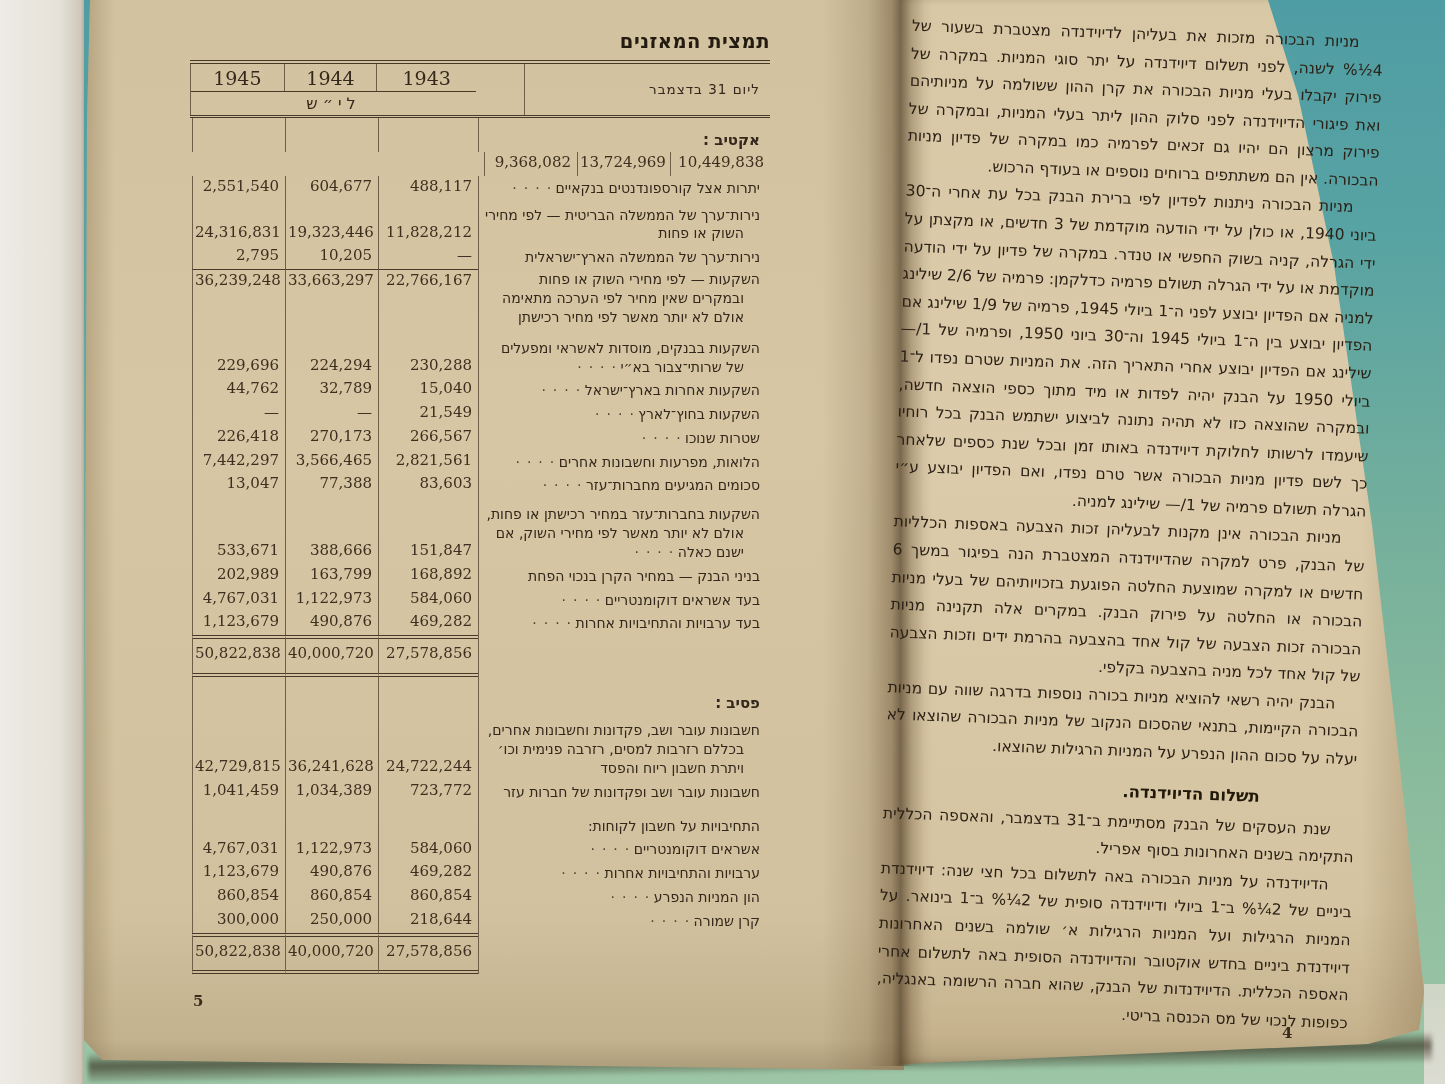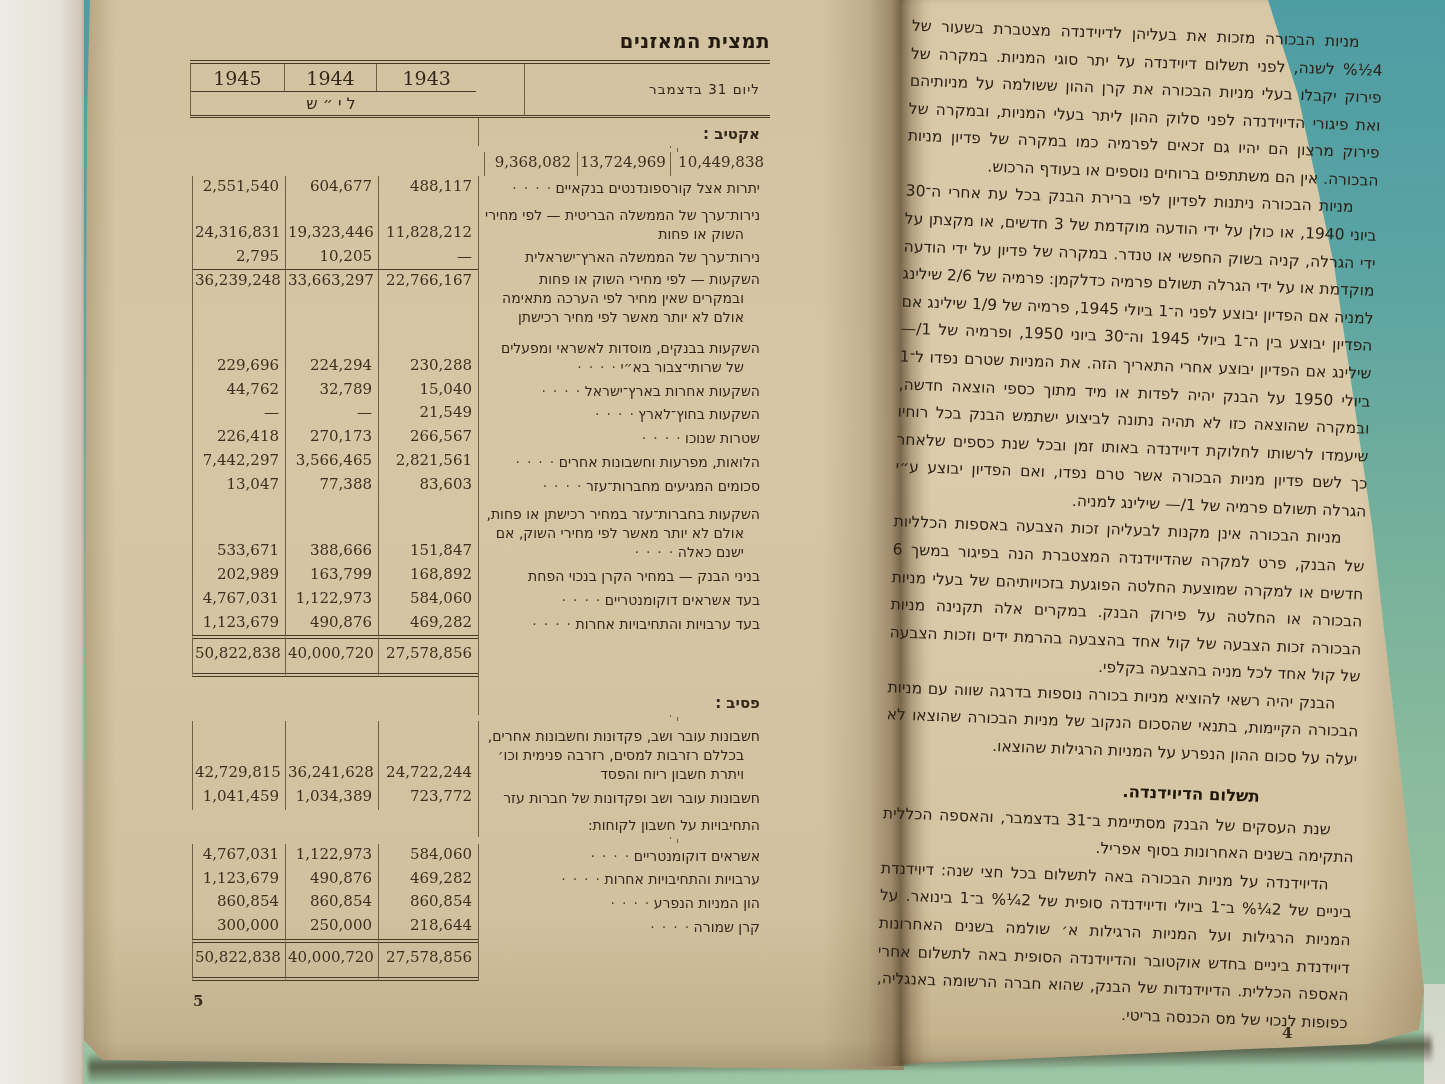--- a/index.html
+++ b/index.html
@@ -48,21 +48,21 @@
   .lbl{font-size:14px;line-height:1.35;padding-right:16px;text-indent:-16px;width:100%;}
   .lbl.bold{font-weight:bold;font-size:15px;}
   .lbl.dots::after{content:" \00B7\2002\00B7\2002\00B7\2002\00B7";color:#4d4130;}
   .cell-num{width:93px;display:flex;flex-direction:column;justify-content:flex-end;}
   .cell-num.wide{width:100px;}
   .amt{width:100%;text-align:right;direction:ltr;box-sizing:border-box;
        font-family:"DejaVu Serif",serif;font-size:15px;line-height:1.45;
        padding:0 6px 2px 2px;color:#3c2f1f;}
   .trow.vtop .cell-num{justify-content:flex-start;}
   .trow.rule-above .cell-num{border-top:1px solid #473a28;}
-  .trow.sect{min-height:34px;flex-direction:column;}
+  .trow.sect{min-height:34px;}
   .trow.total .cell-num{border-top:4px double #473a28;}
   .trow.total .amt{padding-top:4px;}
   .trow.tclose{height:10px;}
   .trow.tclose .cell-num{border-bottom:4px double #473a28;}
   
   .thead{border-bottom:3px double #473a28;}
   .head-date{align-items:center;justify-content:flex-start;display:flex;margin-left:48px;}
   .date-txt{font-size:13.5px;letter-spacing:1px;text-indent:0;padding:0;}
   .years-wrap{width:286px;border-left:1px solid #6e5f48;box-sizing:border-box;}
   .yrow{display:flex;direction:rtl;height:27px;border-bottom:1px solid #473a28;}

